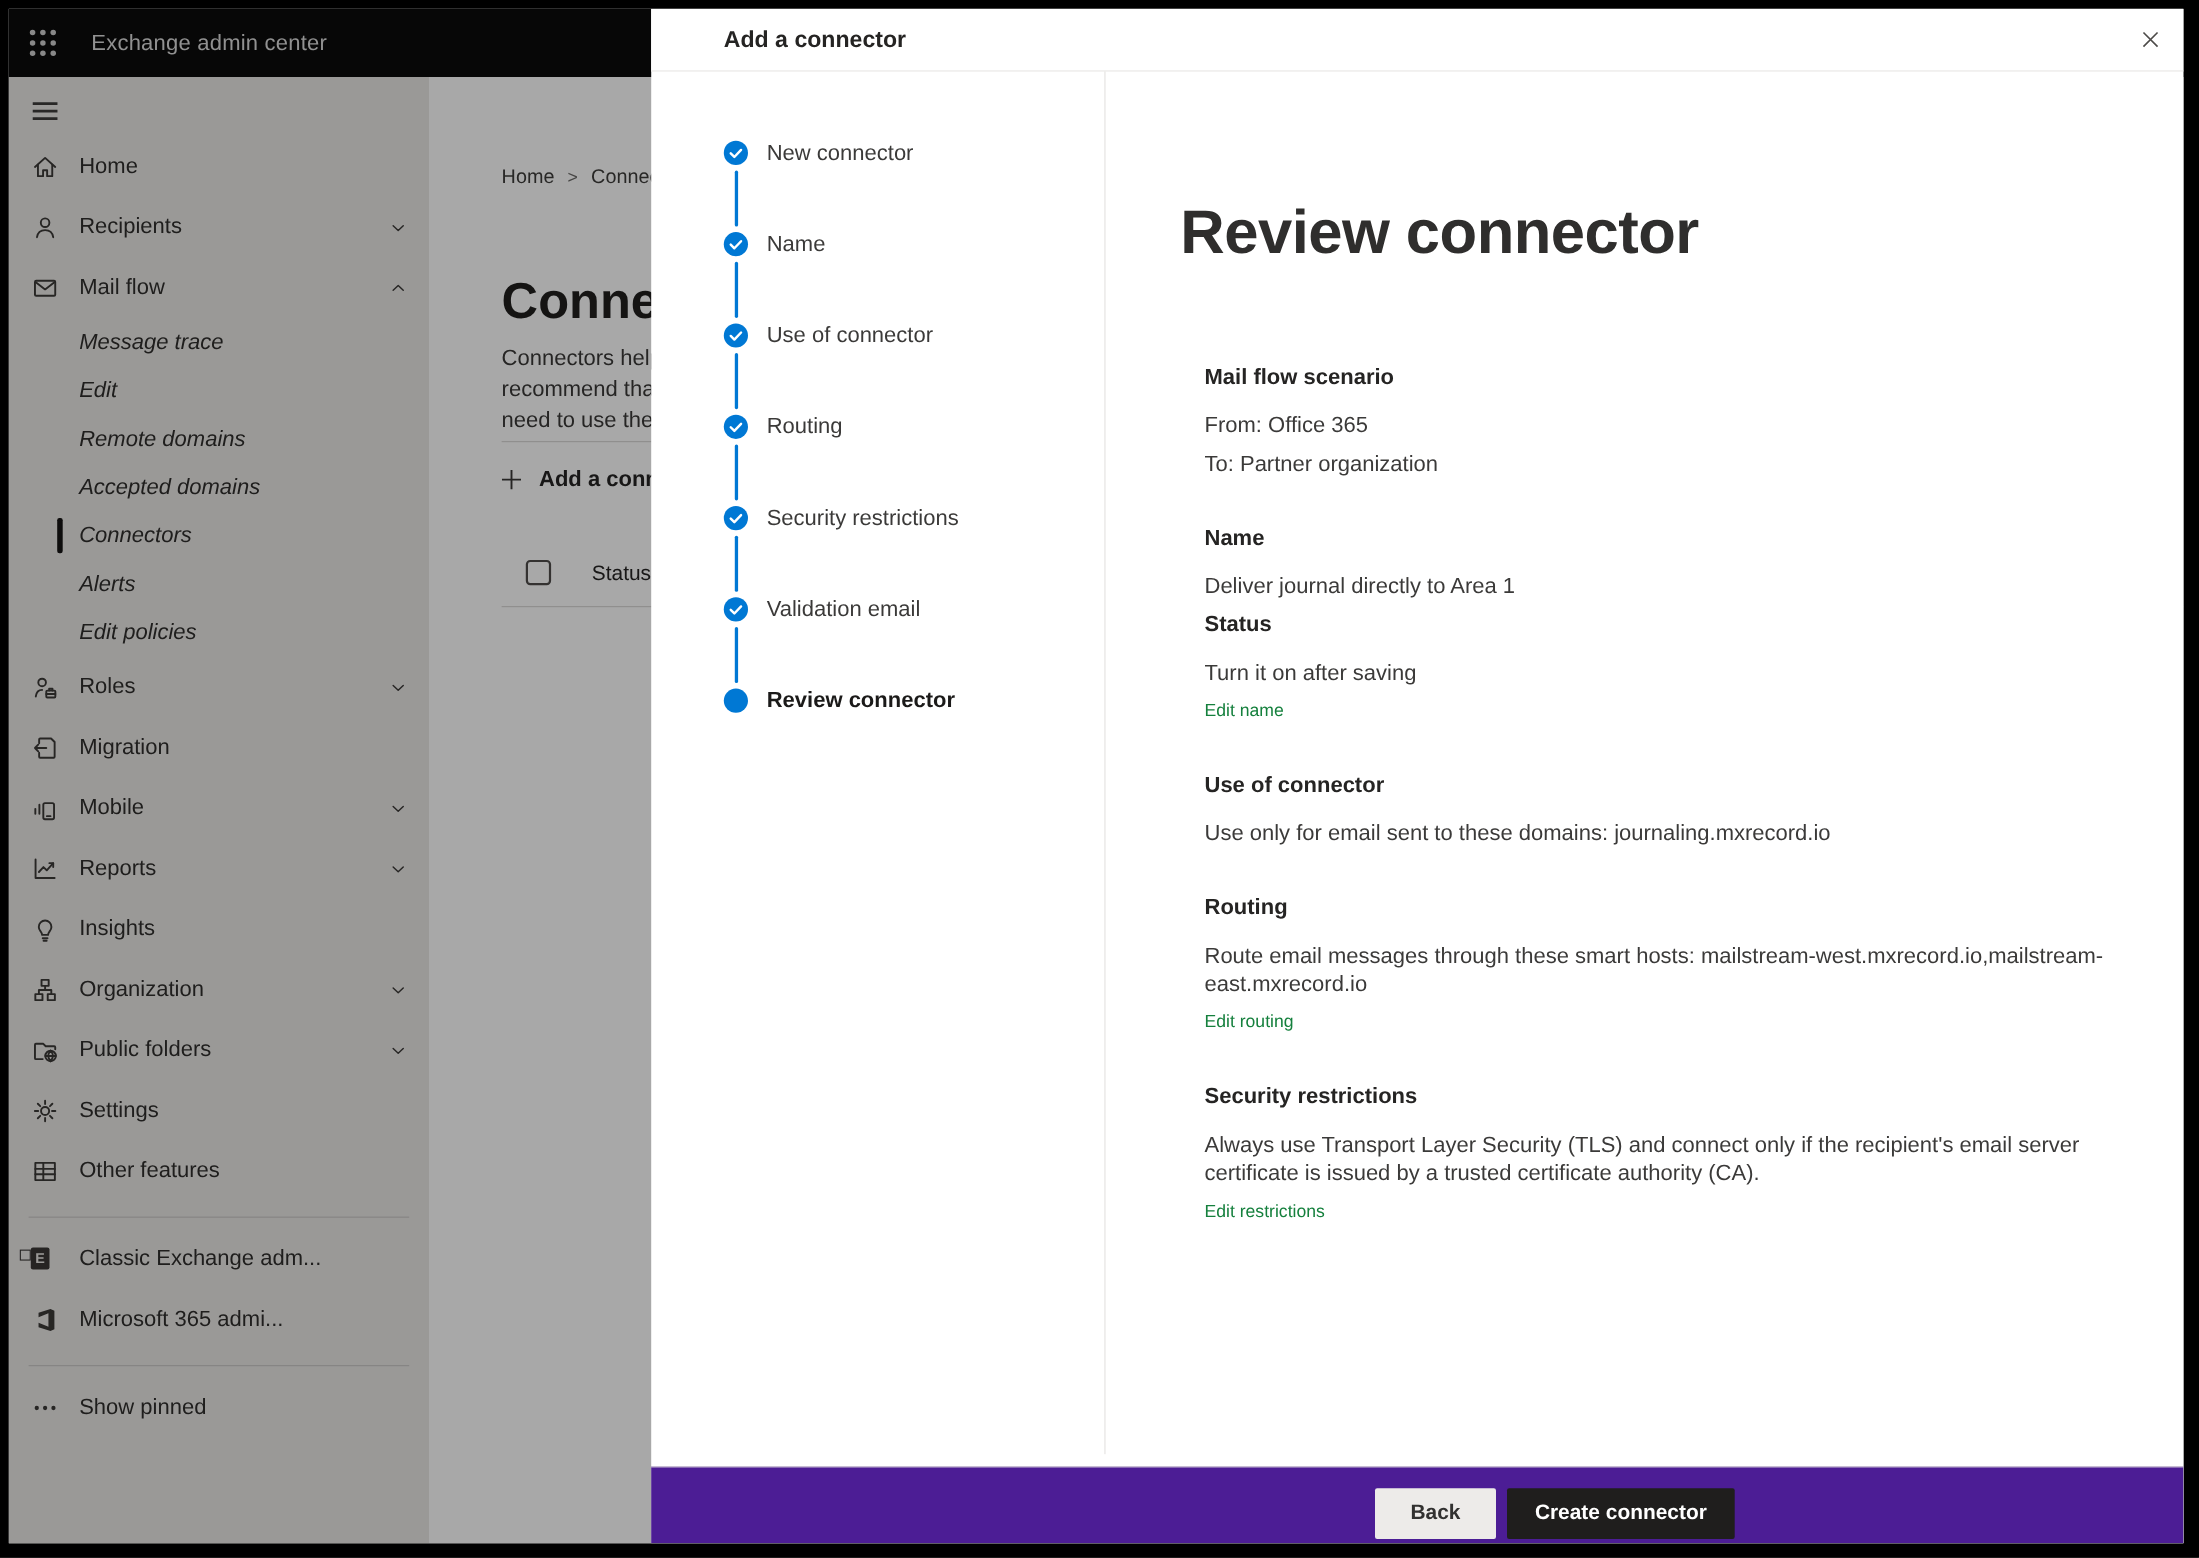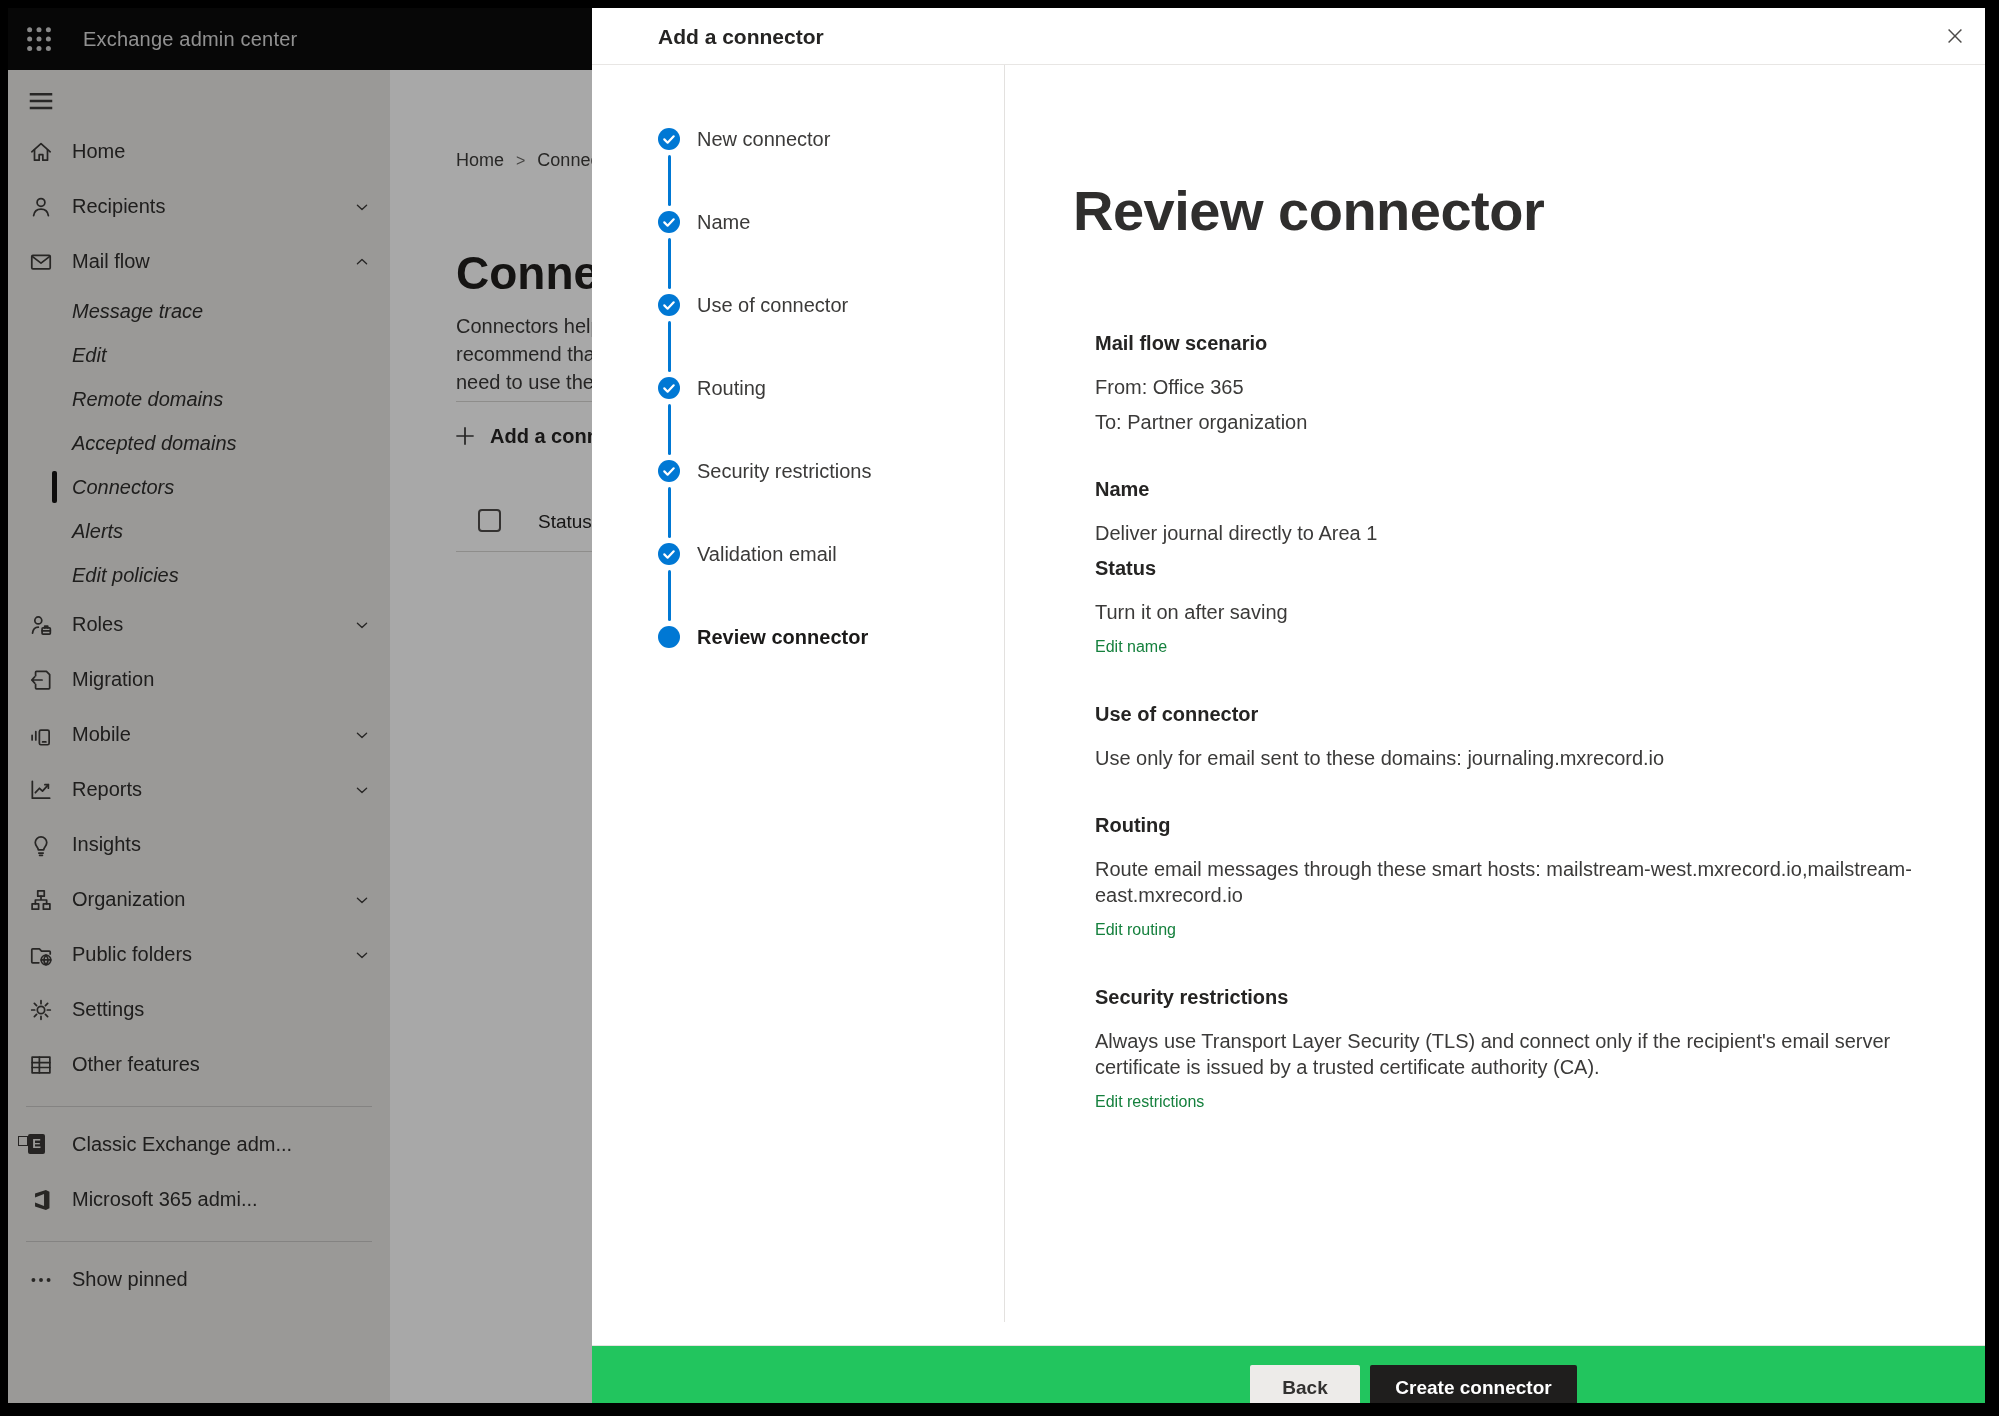--- a/index.html
+++ b/index.html
@@ -68,21 +68,21 @@
 
   .content { position:absolute; left:481px; top:0; right:0; bottom:0; overflow:hidden; }
   .content-heading { position:absolute; left:0; top:113px; font-size:56px; font-weight:bold; color:#2f2e2d; letter-spacing:-0.5px; }
   .sections { position:absolute; left:0; top:265px; width:830px;margin-left:22px; }
   .section { margin-bottom:41px; }
   .section-title { font-size:20px; font-weight:bold; color:#252423; line-height:26px; margin-bottom:18px; }
   .block-heading { font-size:20px; font-weight:bold; color:#252423; line-height:26px; margin:8px 0 18px 0; }
   .block-text { font-size:20px; color:#3b3a39; line-height:26px; margin-bottom:9px; }
   .block-link { display:block; font-size:16px; color:#15803d; line-height:26px; margin-bottom:9px; text-decoration:none; cursor:pointer; }
 
-  .modal-footer { position:absolute; left:0; right:0; bottom:0; height:58px; border-top:1px solid #e5e3e1; background:#22c55e; }
+  .modal-footer { position:absolute; left:0; right:0; bottom:0; height:70px; border-top:1px solid #e5e3e1; background:#4c1d95; }
   .btn-back { position:absolute; left:658px; top:19px; width:110px; height:46px; background:#edebe9; border:none; border-radius:2px; font-family:inherit; font-size:19px; font-weight:bold; color:#323130; cursor:pointer; }
   .btn-create { position:absolute; left:778px; top:19px; width:207px; height:46px; background:#1f1e1d; border:none; border-radius:2px; font-family:inherit; font-size:19px; font-weight:bold; color:#ffffff; cursor:pointer; }
 </style>
 </head>
 <body>
 
 <div class="frame">
   <div class="app">
 
     <div class="topbar">

